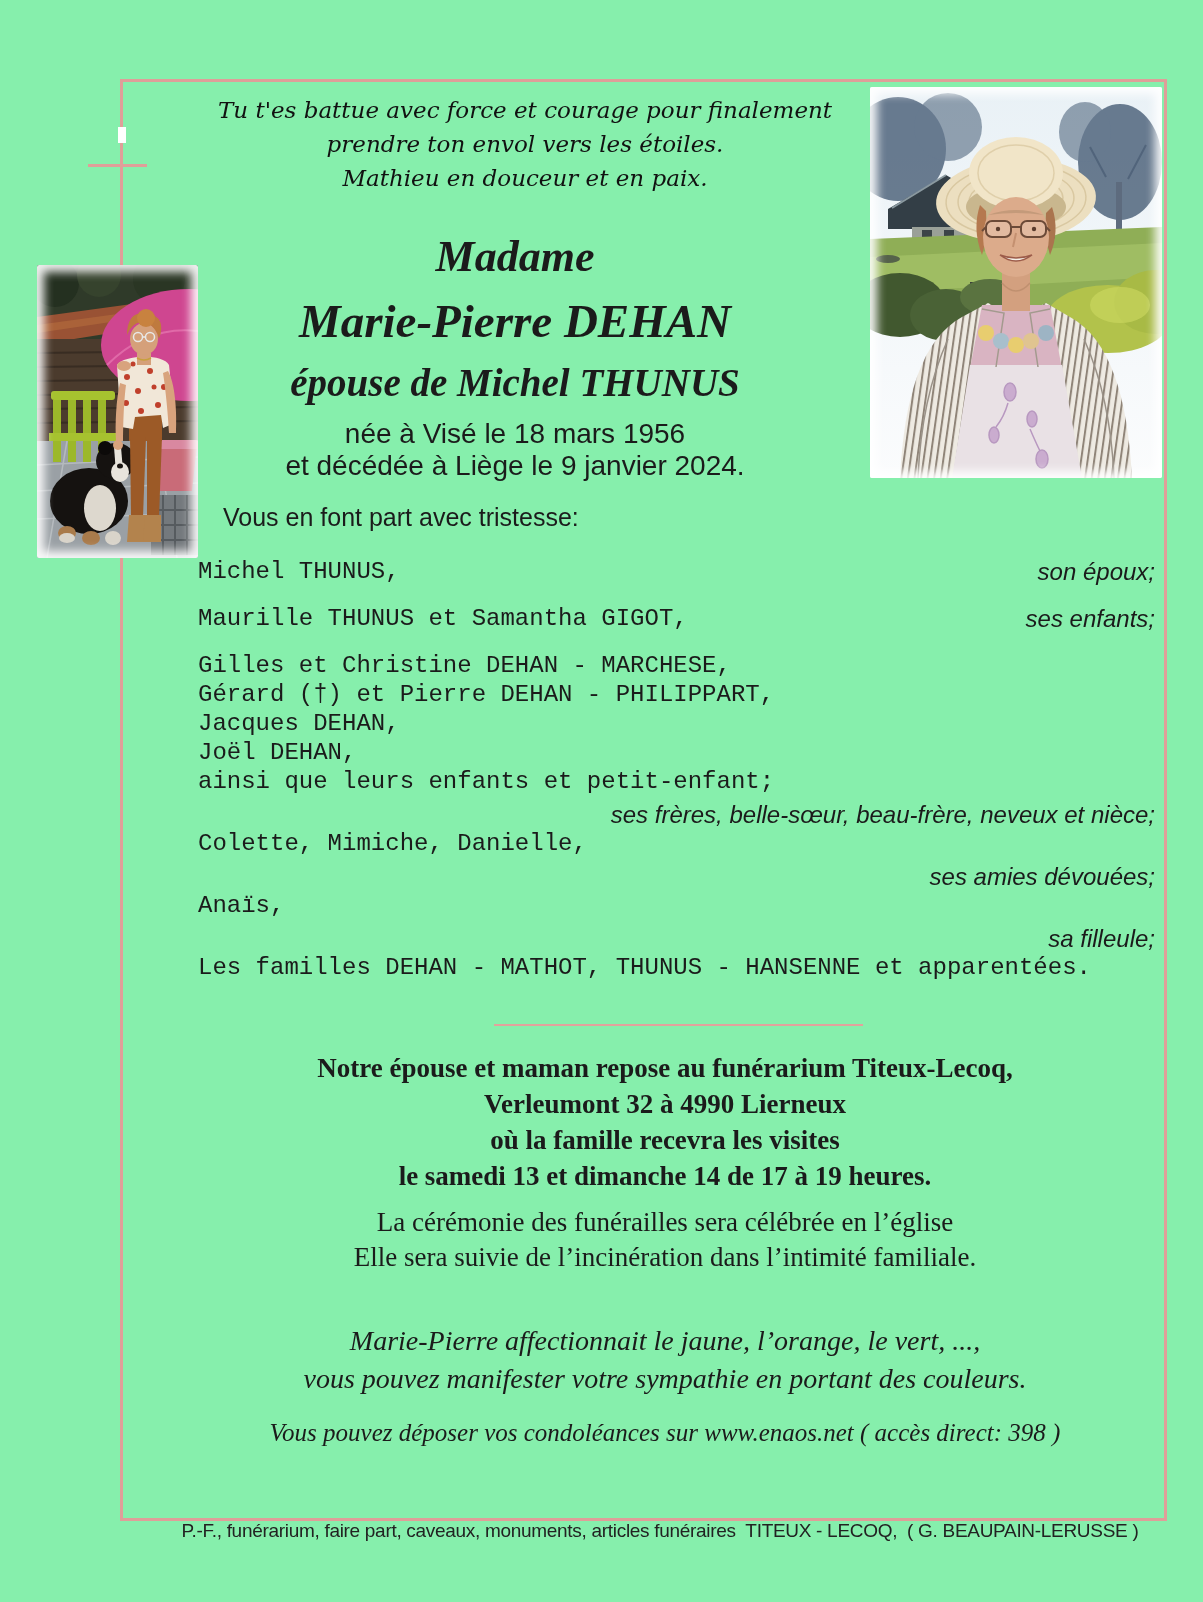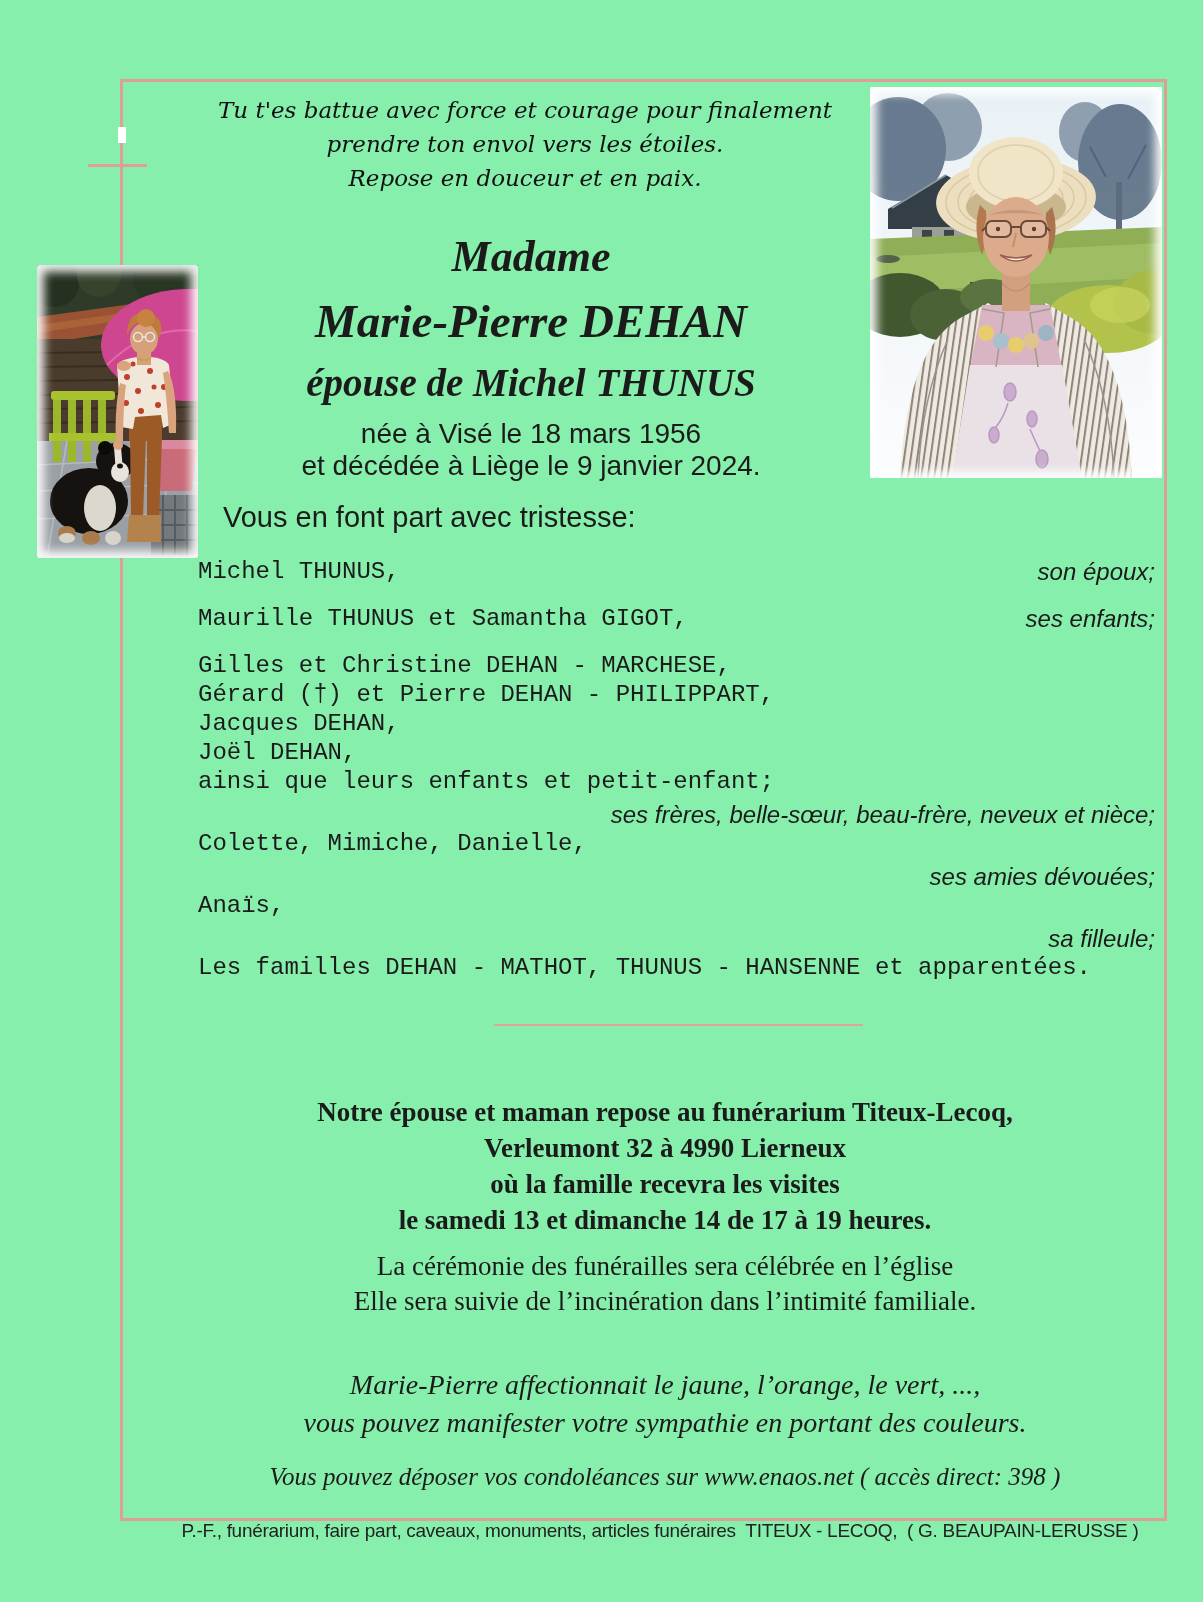--- a/index.html
+++ b/index.html
@@ -10,35 +10,35 @@
   .cross-gap{position:absolute;left:118px;top:127px;width:8px;height:16px;background:#fff;}
   .cross-hbar{position:absolute;left:88px;top:164px;width:59px;height:3px;background:#df9f99;}
   .photo{position:absolute;overflow:hidden;border-radius:2px;}
   .photo svg{display:block;width:100%;height:100%;}
   .photo::after{content:"";position:absolute;inset:0;pointer-events:none;
                 box-shadow:inset 0 0 10px 7px rgba(255,255,255,.92);}
   .photo-left{left:37px;top:265px;width:161px;height:293px;}
   .photo-right{left:870px;top:87px;width:292px;height:391px;}
   .epitaph{position:absolute;left:195px;top:93px;width:660px;text-align:center;
            font-family:"DejaVu Serif",serif;font-style:italic;font-size:23px;line-height:34px;color:#111;}
-  .headline{position:absolute;left:206px;top:226px;width:650px;text-align:center;}
+  .headline{position:absolute;left:190px;top:226px;width:650px;text-align:center;}
   .t-title{font:italic 700 44px/62px "Liberation Serif",serif;}
   .t-name{font:italic 700 47px/66px "Liberation Serif",serif;text-align:center;}
   .t-spouse{font:italic 700 39px/58px "Liberation Serif",serif;}
   .t-sub{font-size:28px;line-height:32px;}
   .t-sub.first{margin-top:6px;}
-  .intro{position:absolute;left:223px;top:503px;font-size:29px;line-height:29px;}
+  .intro{position:absolute;left:223px;top:503px;font-size:25px;line-height:29px;}
   .names{position:absolute;left:198px;top:557px;width:957px;font-size:24px;line-height:29px;}
   .row{display:flex;justify-content:space-between;}
   .row .rel{font-style:italic;text-align:right;flex:1 0 auto;}
   .row .nm{white-space:nowrap;font-family:Liberation Mono, monospace;}
   .row.sp{margin-bottom:18px;}
   .row.pre{margin-top:4px;}
   .divider{position:absolute;left:494px;top:1024px;width:369px;height:2px;background:#e2a39c;}
-  .blockc{position:absolute;left:170px;width:990px;text-align:center;margin-top:44px;}
+  .blockc{position:absolute;left:170px;width:990px;text-align:center;}
   .visitation{top:1050px;font:700 27px/36px "Liberation Serif",serif;}
   .ceremony{top:1205px;font:27px/35px "Liberation Serif",serif;}
   .tribute{top:1322px;font:italic 28px/38px "Liberation Serif",serif;}
   .condolences{top:1418px;font:italic 25px/30px "Liberation Serif",serif;}
   .footer{position:absolute;left:150px;top:1456px;width:1020px;text-align:center;
           font-size:19px;line-height:30px;letter-spacing:-0.3px;white-space:pre-wrap;color:#222;}
 </style>
 </head>
 <body>
 
@@ -222,21 +222,21 @@
       <circle cx="128" cy="142" r="2.2" fill="#5a3c2e"></circle>
       <circle cx="164" cy="142" r="2.2" fill="#5a3c2e"></circle>
       <path d="M146,146 L143,160" stroke="#c49070" stroke-width="2" fill="none"></path>
       <path d="M130,168 Q146,180 162,168 Q146,174 130,168 Z" fill="#f4f1ea" stroke="#9c5b49" stroke-width="1.5"></path>
     </svg>
   </div>
 
   <div class="epitaph">
     <div>Tu t'es battue avec force et courage pour finalement</div>
     <div>prendre ton envol vers les étoiles.</div>
-    <div>Repose en douceur et en paix.</div>
+    <div>Mathieu en douceur et en paix.</div>
   </div>
 
   <div class="headline">
     <div class="t-title">Madame</div>
     <div class="t-name">Marie-Pierre DEHAN</div>
     <div class="t-spouse">épouse de Michel THUNUS</div>
     <div class="t-sub first">née à Visé le 18 mars 1956</div>
     <div class="t-sub">et décédée à Liège le 9 janvier 2024.</div>
   </div>
 

